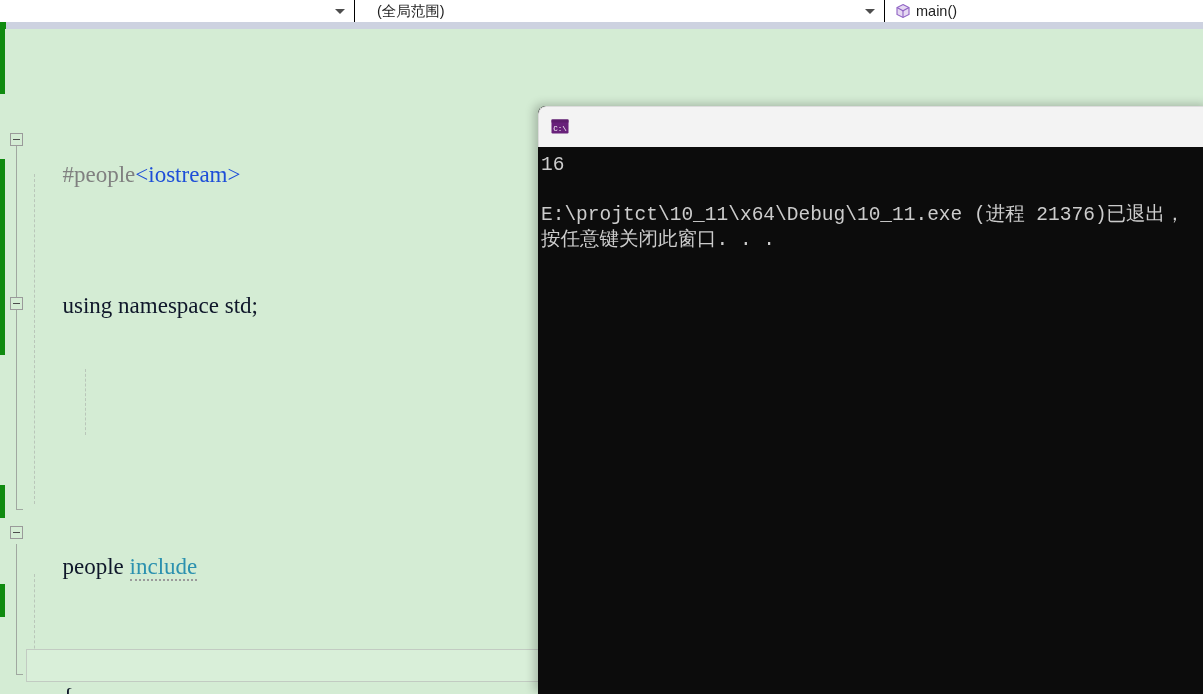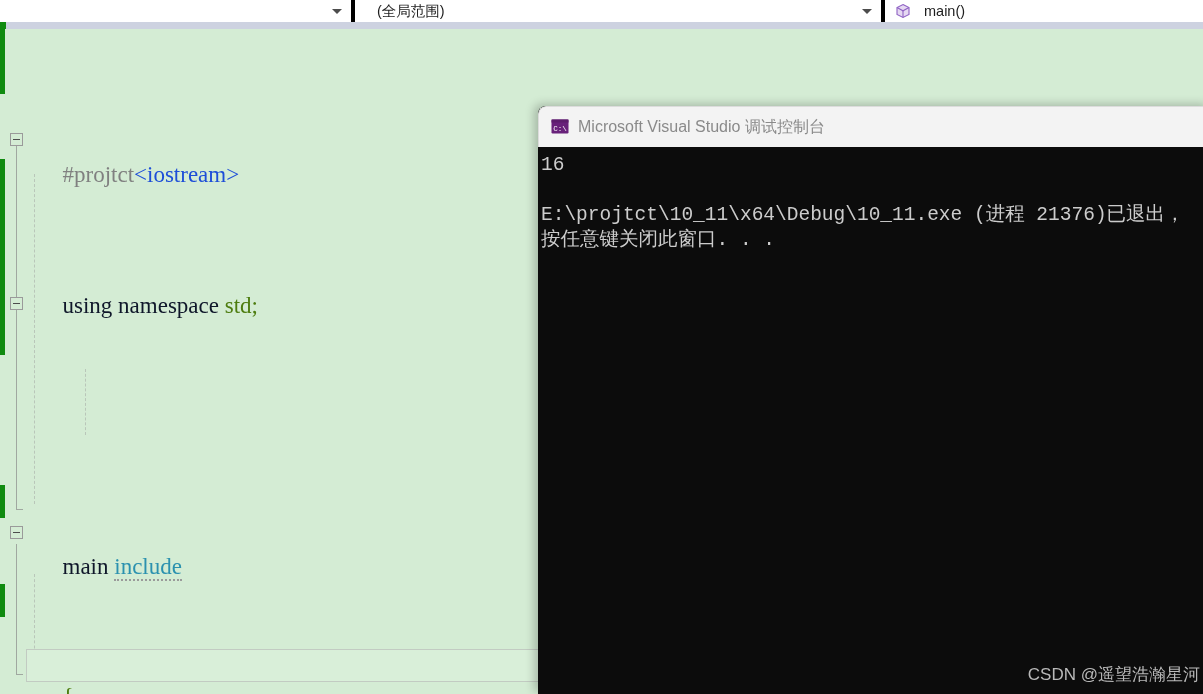--- a/index.html
+++ b/index.html
@@ -20,29 +20,29 @@
     width: 1203px; height: 22px;
     background: #ffffff;
     display: flex;
     align-items: stretch;
     box-sizing: border-box;
   }
   .nav-combo {
     position: relative;
     height: 22px;
     background: #ffffff;
-    border-right: 4px solid #000000;
+    border-right: 1px solid #000000;
     display: flex;
     align-items: center;
     box-sizing: border-box;
     overflow: hidden;
   }
   #nav-combo-project { width: 355px; }
   #nav-combo-scope   { width: 530px; }
-  #nav-combo-member  { width: 318px; border-right: none; gap: 8px; }
+  #nav-combo-member  { width: 318px; border-right: none; }
 
   .combo-text {
     font-size: 14.5px;
     color: #1e1e1e;
     white-space: nowrap;
     padding-left: 10px;
     font-family: "Liberation Sans", sans-serif;
   }
   #scope-text { padding-left: 22px; }
   .combo-arrow {
@@ -109,21 +109,21 @@
     border: 1px solid #c2cbc2;
     background: #d9efd9;
     box-sizing: border-box;
     pointer-events: none;
   }
 
   
   .c-pre   { color: #808080; }
   .c-str   { color: #1d4ed8; }
   .c-kw    { color: #0f172a; }
-  .c-plain { color: #4d7c0f; }
+  .c-plain { color: #0f172a; }
   .c-type  { color: #2b91af; }
   .sq-underline {
     border-bottom: 2px dotted #9a9a9a;
   }
 
   
   .chg-bar {
     position: absolute;
     left: 0;
     width: 5px;
@@ -273,31 +273,31 @@
 
   <div class="fold-box" style="top:104px;"></div>
   <div class="fold-box" style="top:268px;"></div>
   <div class="fold-box" style="top:497px;"></div>
 
   <div class="cur-line" style="top:620px;"></div>
 
   <div id="code-area">
 
     <div class="ln">
-      <span class="c-pre">#projtct</span><span class="c-str">&lt;iostream&gt;</span>
+      <span class="c-pre">#people</span><span class="c-str">&lt;iostream&gt;</span>
     </div>
 
     <div class="ln">
       <span class="c-kw">using</span><span class="c-plain"> </span><span class="c-kw">namespace</span><span class="c-plain"> </span><span class="c-plain">std;</span>
     </div>
 
     <div class="ln"></div>
 
     <div class="ln">
-      <span class="c-kw">main</span><span class="c-plain"> </span><span class="c-type sq-underline">include</span>
+      <span class="c-kw">people</span><span class="c-plain"> </span><span class="c-type sq-underline">include</span>
     </div>
 
     <div class="ln">
       <span class="c-plain">{</span>
     </div>
 
     
 
     
 
@@ -331,24 +331,22 @@
 </div>
 
 <div id="console-window">
 
   <div id="console-titlebar">
     <svg id="console-app-icon" viewBox="0 0 18 18">
       <rect x="0.5" y="1.5" width="17" height="14" rx="1.2" fill="#68217a"></rect>
       <rect x="0.5" y="1.5" width="17" height="3" fill="#5c1d6c"></rect>
       <text x="2.2" y="12.6" font-family="Liberation Mono, monospace" font-size="7.6" fill="#ffffff">C:\</text>
     </svg>
-    <span id="console-title-text">Microsoft Visual Studio 调试控制台</span>
   </div>
 
   <div id="console-body">
     <div class="con-line">16</div>
     <div class="con-line con-blank"></div>
     <div class="con-line">E:\projtct\10_11\x64\Debug\10_11.exe (进程 21376)已退出，</div>
     <div class="con-line">按任意键关闭此窗口. . .</div>
 
-    <div id="watermark">CSDN @遥望浩瀚星河</div>
   </div>
 </div>
 
 </body></html>

